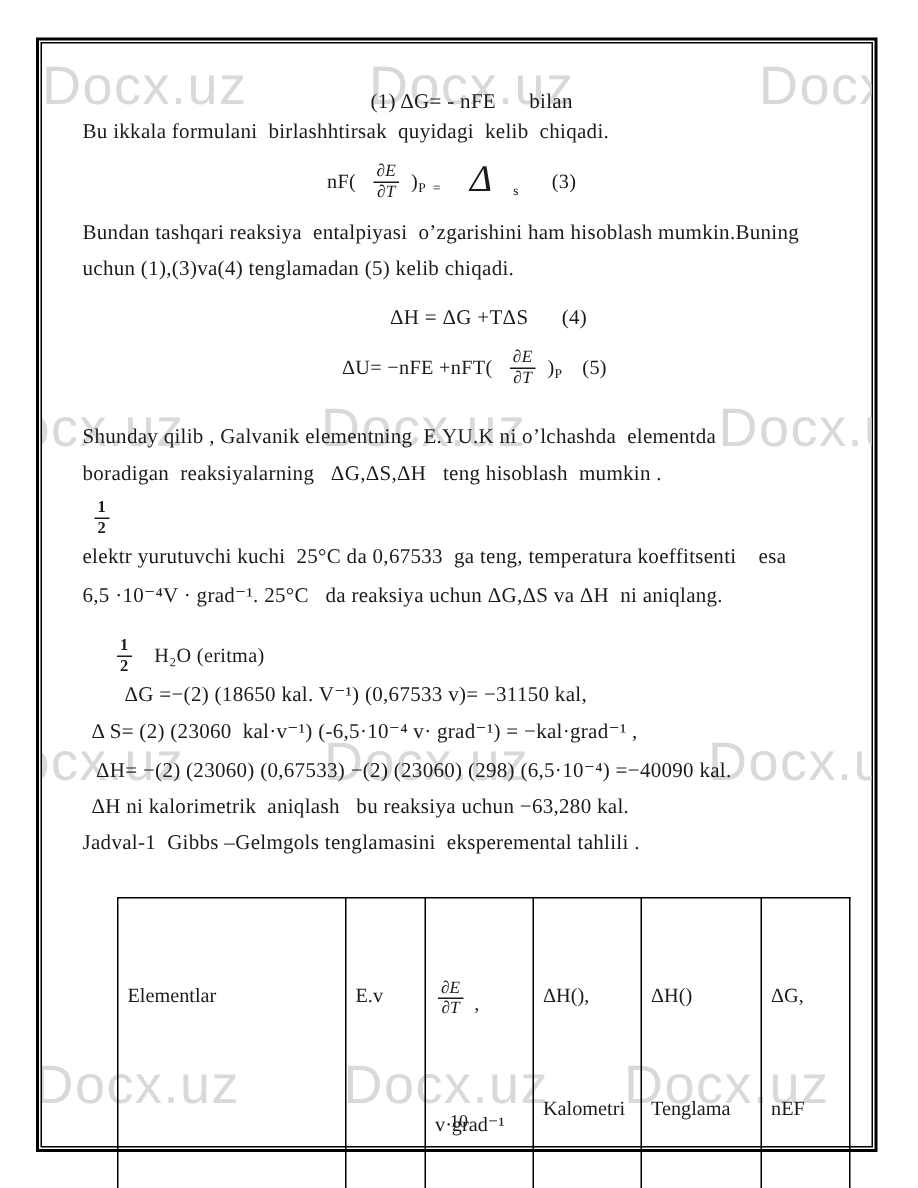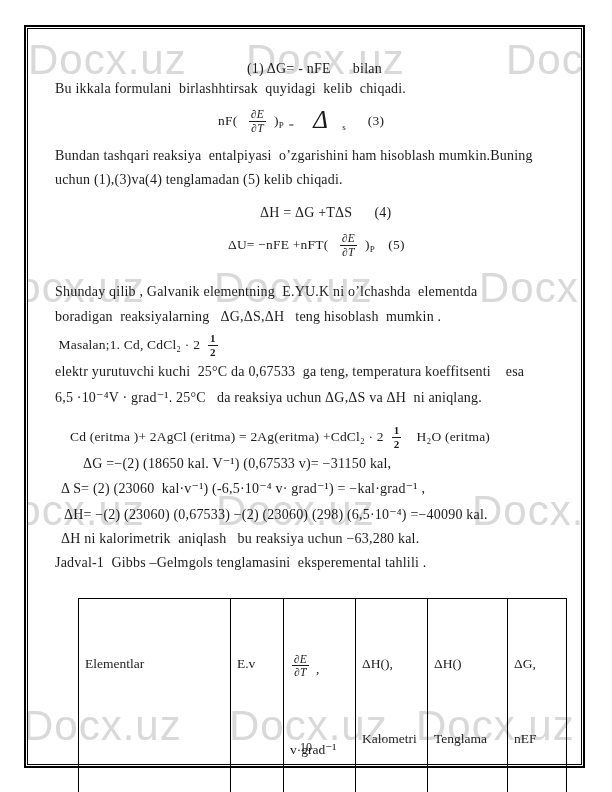--- a/index.html
+++ b/index.html
@@ -7,21 +7,21 @@
     width:612px;height:792px;position:relative;background:#ffffff;
     font-family:"Liberation Serif","DejaVu Serif",serif;color:#1b1b1b;
     overflow:hidden;
   }
   
   .frame{position:absolute;left:24px;top:25px;width:557px;height:739px;
          border:2px solid #000;}
   .frame-inner{position:absolute;inset:1px;border:1px solid #000;overflow:hidden;}
   
   .wm{position:absolute;font-family:"Liberation Sans","DejaVu Sans",sans-serif;
-      font-size:42px;font-weight:400;color:#d9d9d9;letter-spacing:1px;
+      font-size:36px;font-weight:400;color:#d9d9d9;letter-spacing:1px;
       white-space:pre;user-select:none;}
   
   .tl{position:absolute;white-space:pre;font-size:14px;line-height:16px;
       letter-spacing:0.2px;}
   .eqrow{position:absolute;display:flex;align-items:center;white-space:pre;
          font-size:13.5px;letter-spacing:0.2px;text-align:right;}
   
   .frac{display:inline-flex;flex-direction:column;align-items:center;
         line-height:11px;margin:0 8px;}
   .frac .fn{border-bottom:1px solid #1b1b1b;padding:0 2px 1px 2px;}
@@ -93,32 +93,30 @@
   </span>
   <span>)</span>
   <span class="subsm">P</span>
   <span class="eqno-gap5">(5)</span>
 </div>
 
 <span class="tl" style="left:55px;top:284px">Shunday qilib , Galvanik elementning  E.YU.K ni o’lchashda  elementda</span>
 <span class="tl" style="left:55px;top:309px">boradigan  reaksiyalarning   ΔG,ΔS,ΔH   teng hisoblash  mumkin .</span>
 
 <div class="eqrow" style="left:55px;top:331px;height:28px">
-  <span> Masalan;1. Cd, CdCl₂ · 2</span>
   <span class="frac half">
     <span class="fn">1</span>
     <span class="fd">2</span>
   </span>
 </div>
 
 <span class="tl" style="left:55px;top:364px">elektr yurutuvchi kuchi  25°C da 0,67533  ga teng, temperatura koeffitsenti    esa</span>
 <span class="tl" style="left:55px;top:390px">6,5 ·10⁻⁴V · grad⁻¹. 25°C   da reaksiya uchun ΔG,ΔS va ΔH  ni aniqlang.</span>
 
 <div class="eqrow" style="left:70px;top:423px;height:28px">
-  <span>Cd (eritma )+ 2AgCl (eritma) = 2Ag(eritma) +CdCl₂ · 2</span>
   <span class="frac half">
     <span class="fn">1</span>
     <span class="fd">2</span>
   </span>
   <span>  H₂O (eritma)</span>
 </div>
 
 <span class="tl" style="left:83px;top:456px">ΔG =−(2) (18650 kal. V⁻¹) (0,67533 v)= −31150 kal,</span>
 <span class="tl" style="left:61px;top:481px">Δ S= (2) (23060  kal·v⁻¹) (-6,5·10⁻⁴ v· grad⁻¹) = −kal·grad⁻¹ ,</span>
 <span class="tl" style="left:64px;top:507px">ΔH= −(2) (23060) (0,67533) −(2) (23060) (298) (6,5·10⁻⁴) =−40090 kal.</span>

